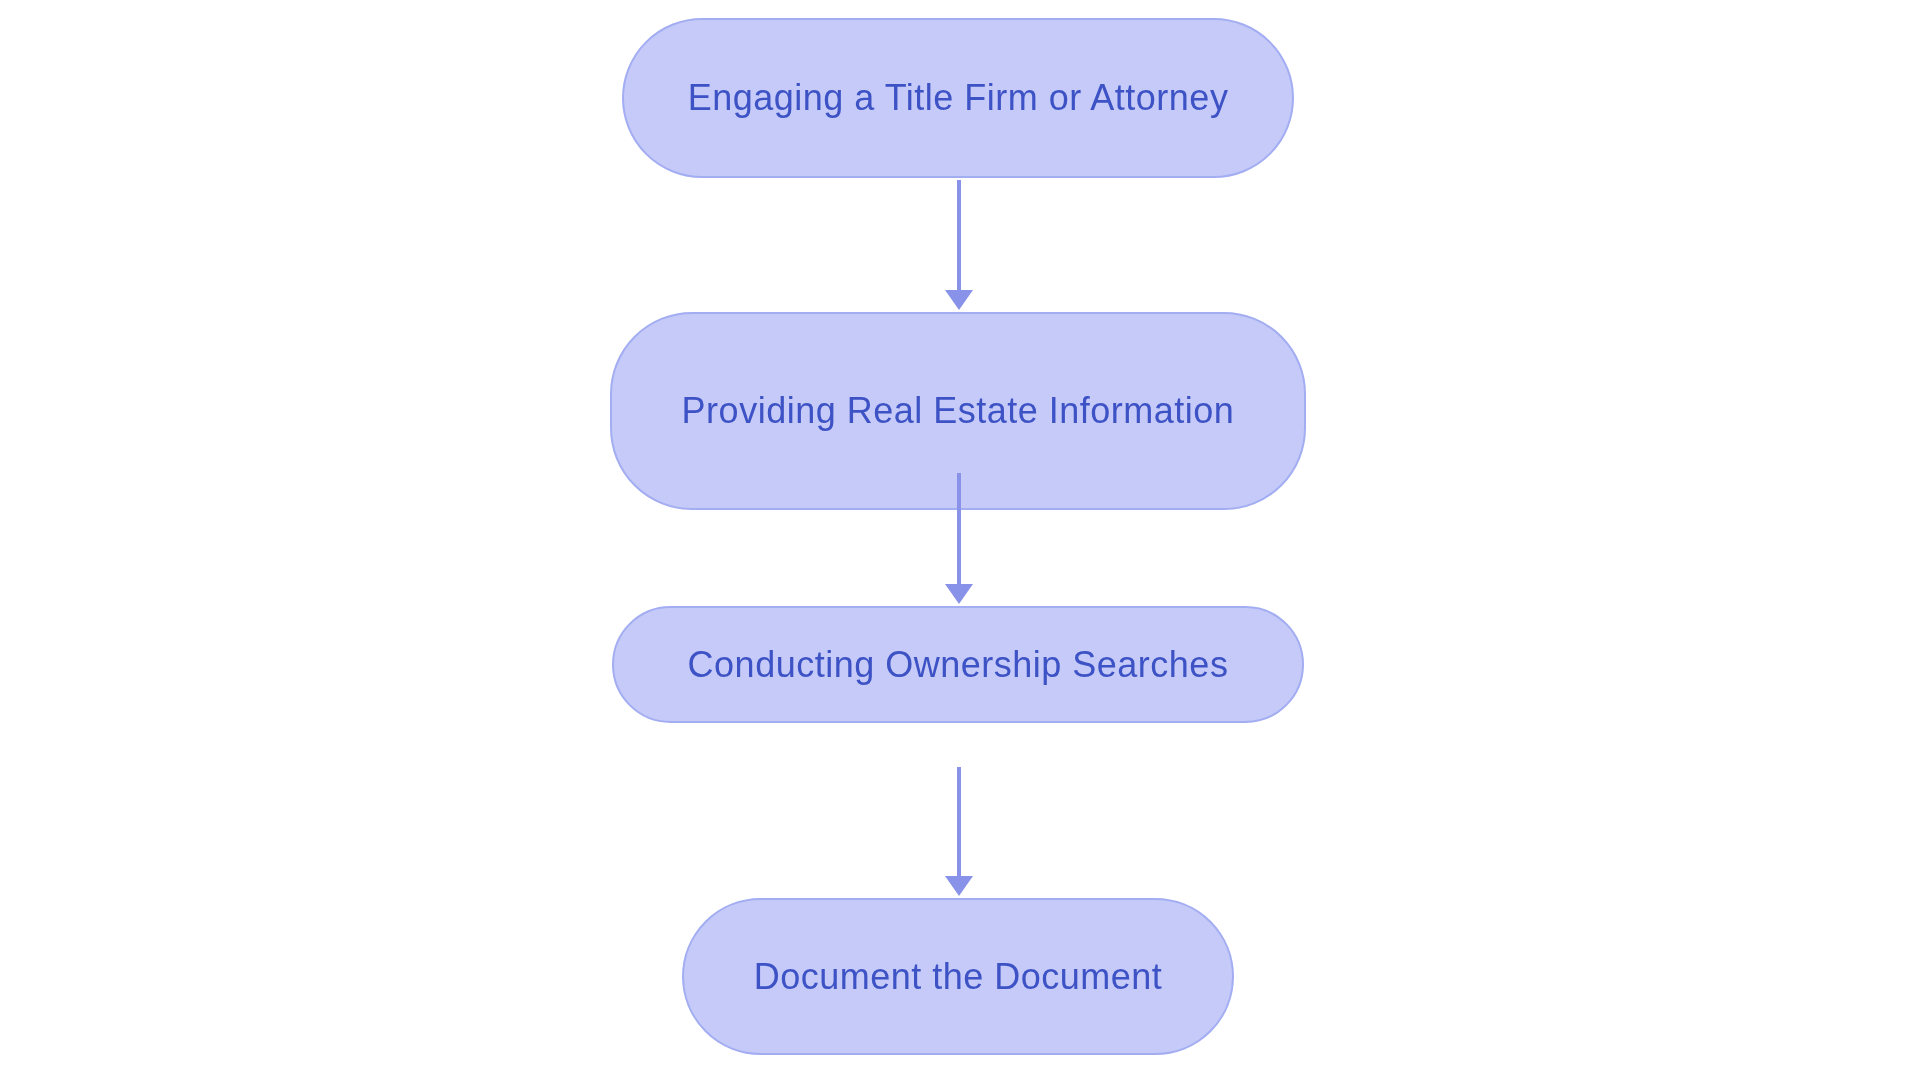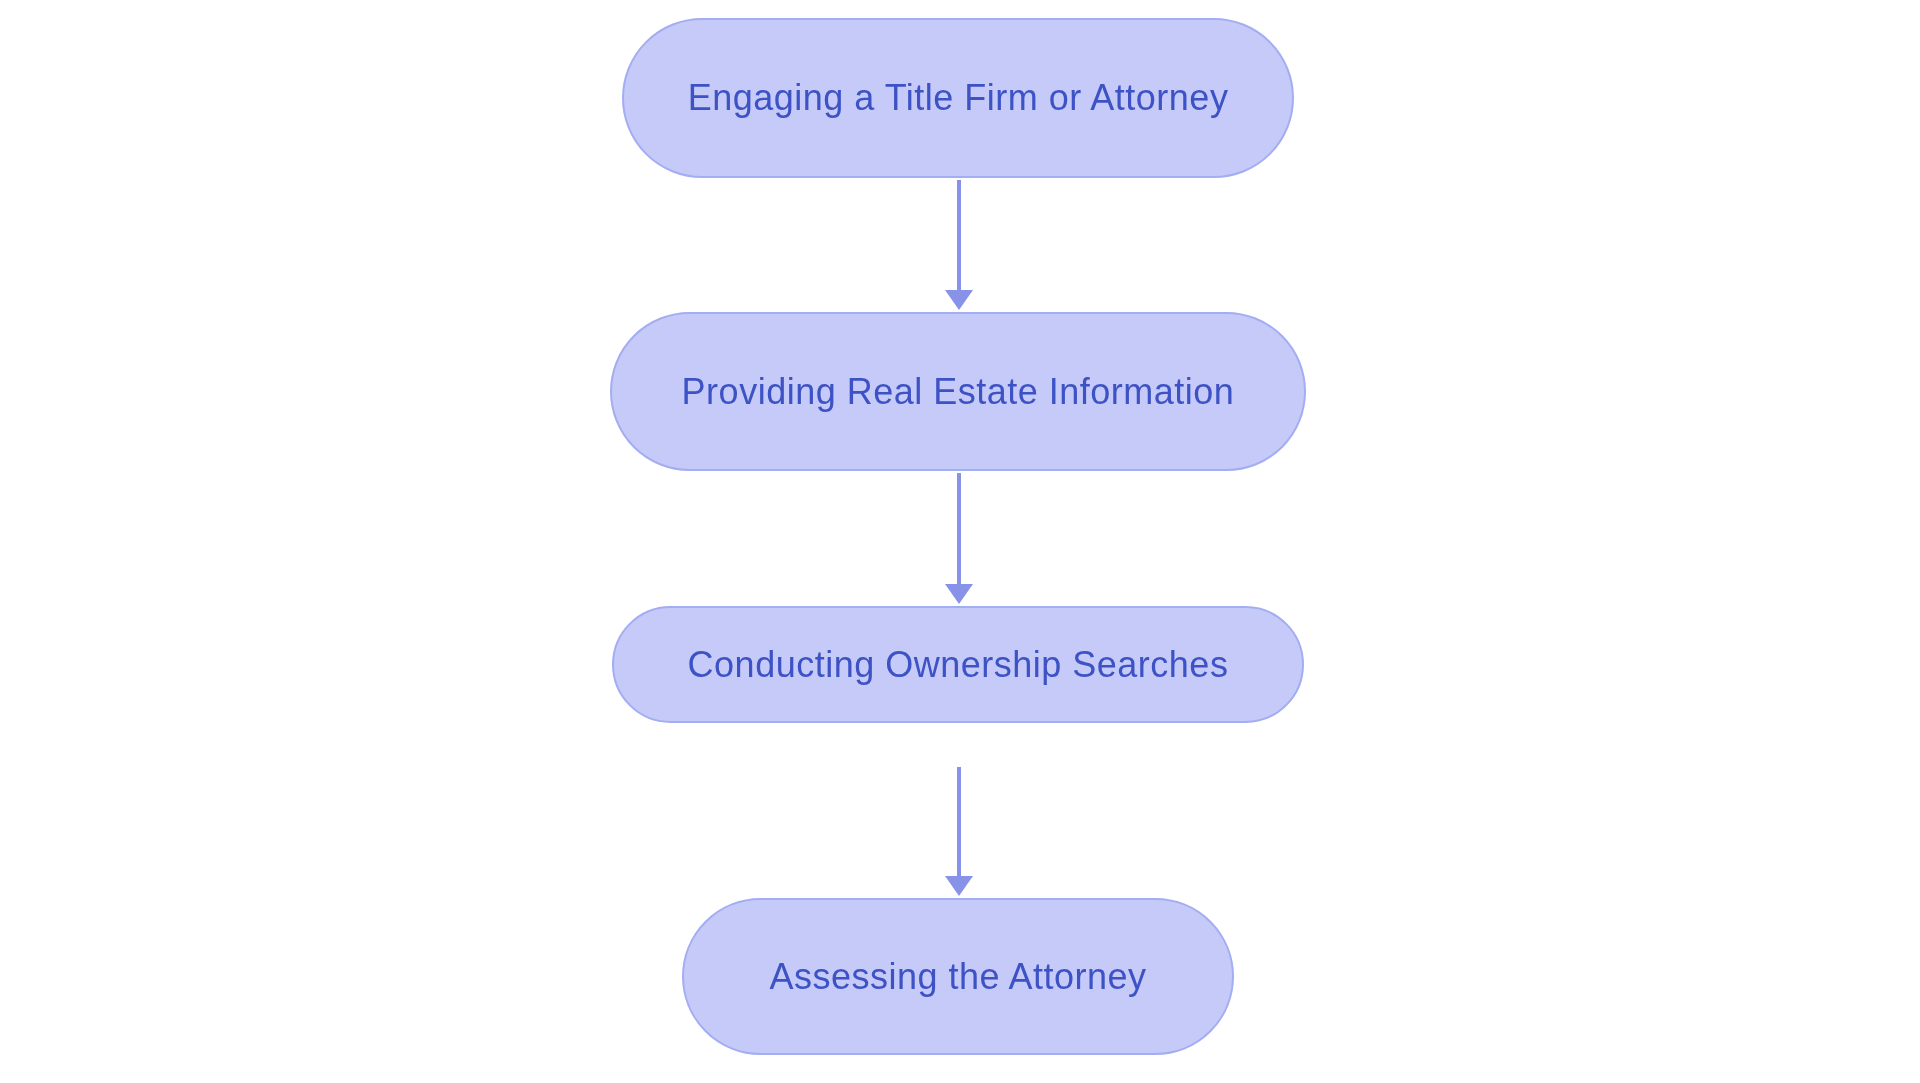--- a/index.html
+++ b/index.html
@@ -30,21 +30,21 @@
     justify-content: center;
     background: var(--node-fill);
     border: 2px solid var(--node-border);
     border-radius: 82px;
     color: var(--node-text);
     font-size: 36px;
     letter-spacing: 0.5px;
     text-align: center;
   }
   .node-1 { left: 622px; top: 18px;  width: 672px; height: 160px; }
-  .node-2 { left: 610px; top: 312px; width: 696px; height: 159px; }
+  .node-2 { left: 610px; top: 312px; width: 696px; height: 198px; }
   .node-3 { left: 612px; top: 606px; width: 692px; height: 117px; }
   .node-4 { left: 682px; top: 898px; width: 552px; height: 157px; }
 
   .arrow {
     position: absolute;
     width: 30px;
   }
   .arrow-1 { left: 944px; top: 180px; height: 130px; }
   .arrow-2 { left: 944px; top: 473px; height: 131px; }
   .arrow-3 { left: 944px; top: 767px; height: 129px; }
@@ -95,16 +95,16 @@
   <div class="flow-node node-3">
     <span>Conducting Ownership Searches</span>
   </div>
 
   <div class="arrow arrow-3">
     <div class="line"></div>
     <div class="head"></div>
   </div>
 
   <div class="flow-node node-4">
-    <span>Assessing the Attorney</span>
+    <span>Document the Document</span>
   </div>
 
 </div>
 
 </body></html>

